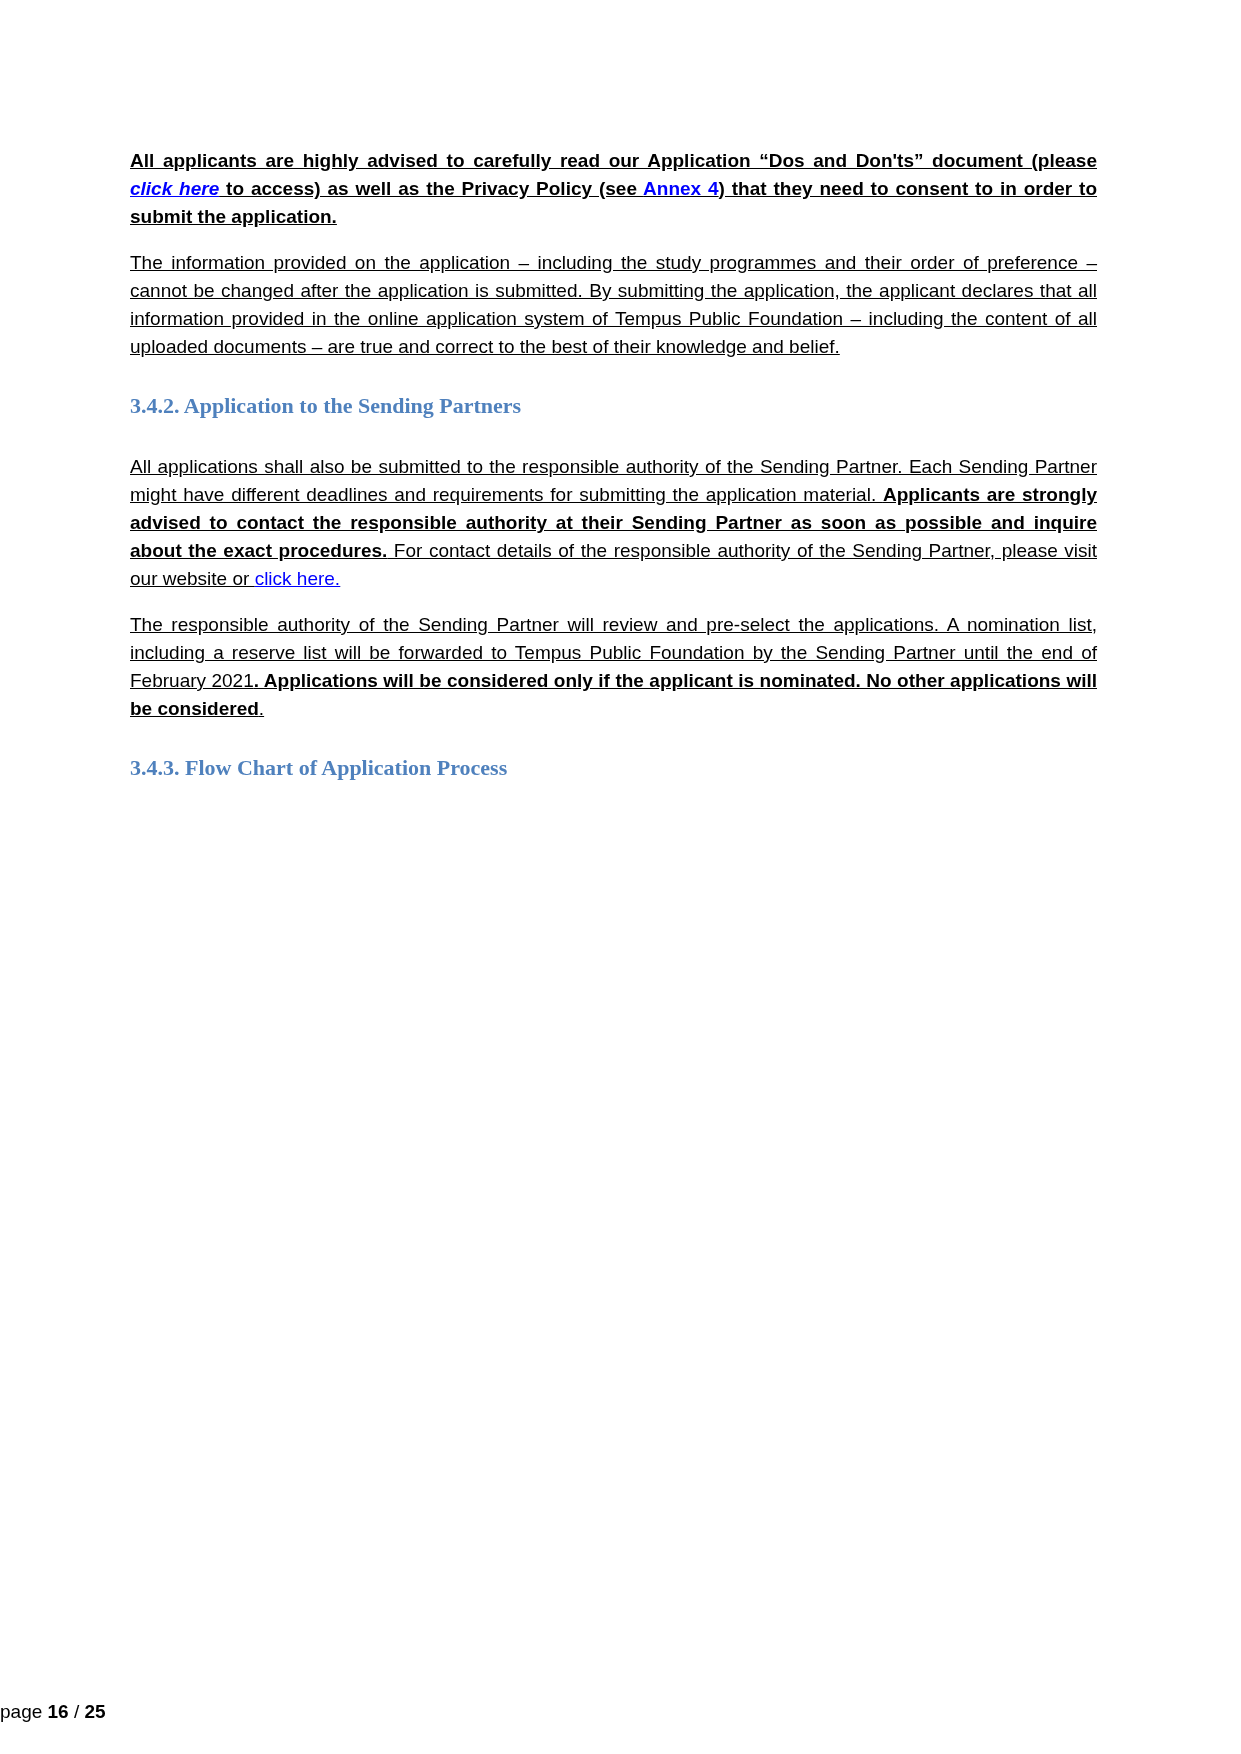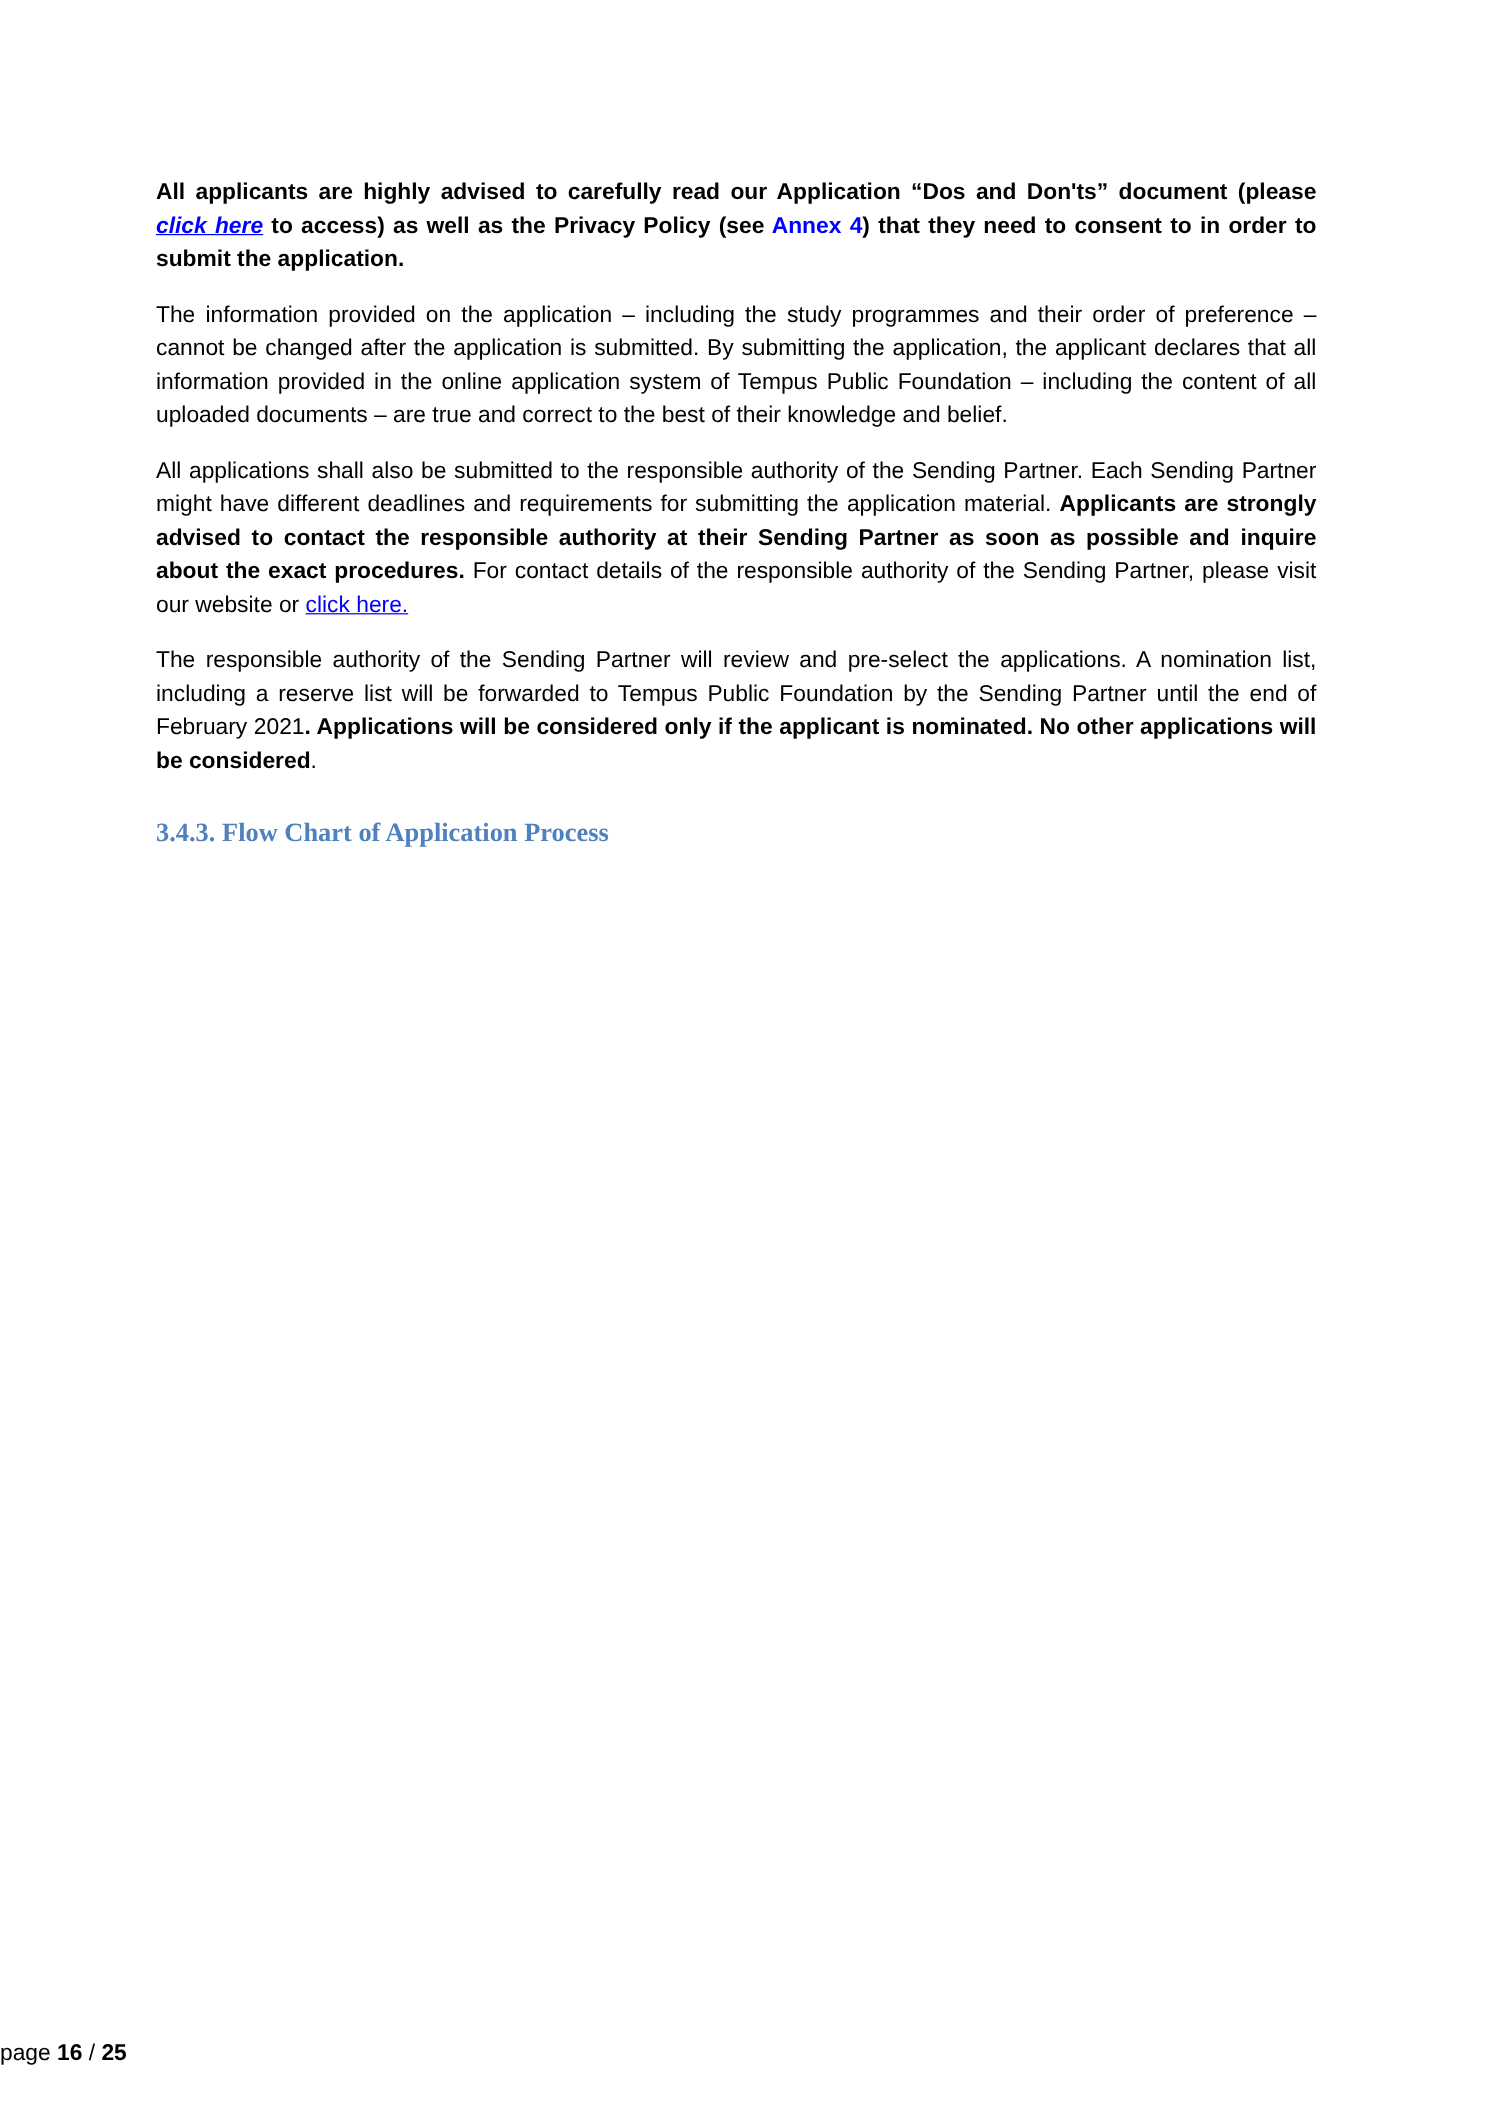--- a/index.html
+++ b/index.html
@@ -15,21 +15,21 @@
   .content {
     box-sizing: border-box;
     width: 980px;
     margin-left: 130px;
     padding-top: 147px;
     font-size: 19px;
     line-height: 28px;
     text-align: justify;
     text-justify: inter-word;
   }
-  .para { margin: 0 13px 18px 0; }
+  .para { margin: 0 13px 18px 0; text-decoration: underline; }
   .strong { font-weight: bold; }
   .italic { font-style: italic; }
   .heading {
     font-family: "Liberation Serif", "DejaVu Serif", serif;
     font-weight: bold;
     font-size: 22px;
     line-height: 30px;
     color: #4f81bd;
     text-align: left;
     margin: 30px 0 32px 0;
@@ -57,20 +57,21 @@
 </head>
 <body>
 
 <div class="page">
   <main class="content">
 
     <p class="para strong"><span>All applicants are highly advised to carefully read our Application “Dos and Don'ts” document (please </span><a class="link italic strong">click here</a><span> to access) as well as the Privacy Policy (see </span><a class="xref strong">Annex 4</a><span>) that they need to consent to in order to submit the application.</span></p>
 
     <p class="para"><span>The information provided on the application – including the study programmes and their order of preference – cannot be changed after the application is submitted. By submitting the application, the applicant declares that all information provided in the online application system of Tempus Public Foundation – including the content of all uploaded documents – are true and correct to the best of their knowledge and belief.</span></p>
 
+    <h2 class="heading">3.4.2. Application to the Sending Partners</h2>
 
     <p class="para"><span>All applications shall also be submitted to the responsible authority of the Sending Partner. Each Sending Partner might have different deadlines and requirements for submitting the application material. </span><span class="strong">Applicants are strongly advised to contact the responsible authority at their Sending Partner as soon as possible and inquire about the exact procedures.</span><span> For contact details of the responsible authority of the Sending Partner, please visit our website or </span><a class="link">click here.</a></p>
 
     <p class="para"><span>The responsible authority of the Sending Partner will review and pre-select the applications. A nomination list, including a reserve list will be forwarded to Tempus Public Foundation by the Sending Partner until the end of February 2021</span><span class="strong">. Applications will be considered only if the applicant is nominated. No other applications will be considered</span><span>.</span></p>
 
     <h2 class="heading">3.4.3. Flow Chart of Application Process</h2>
 
 
   </main>
 

